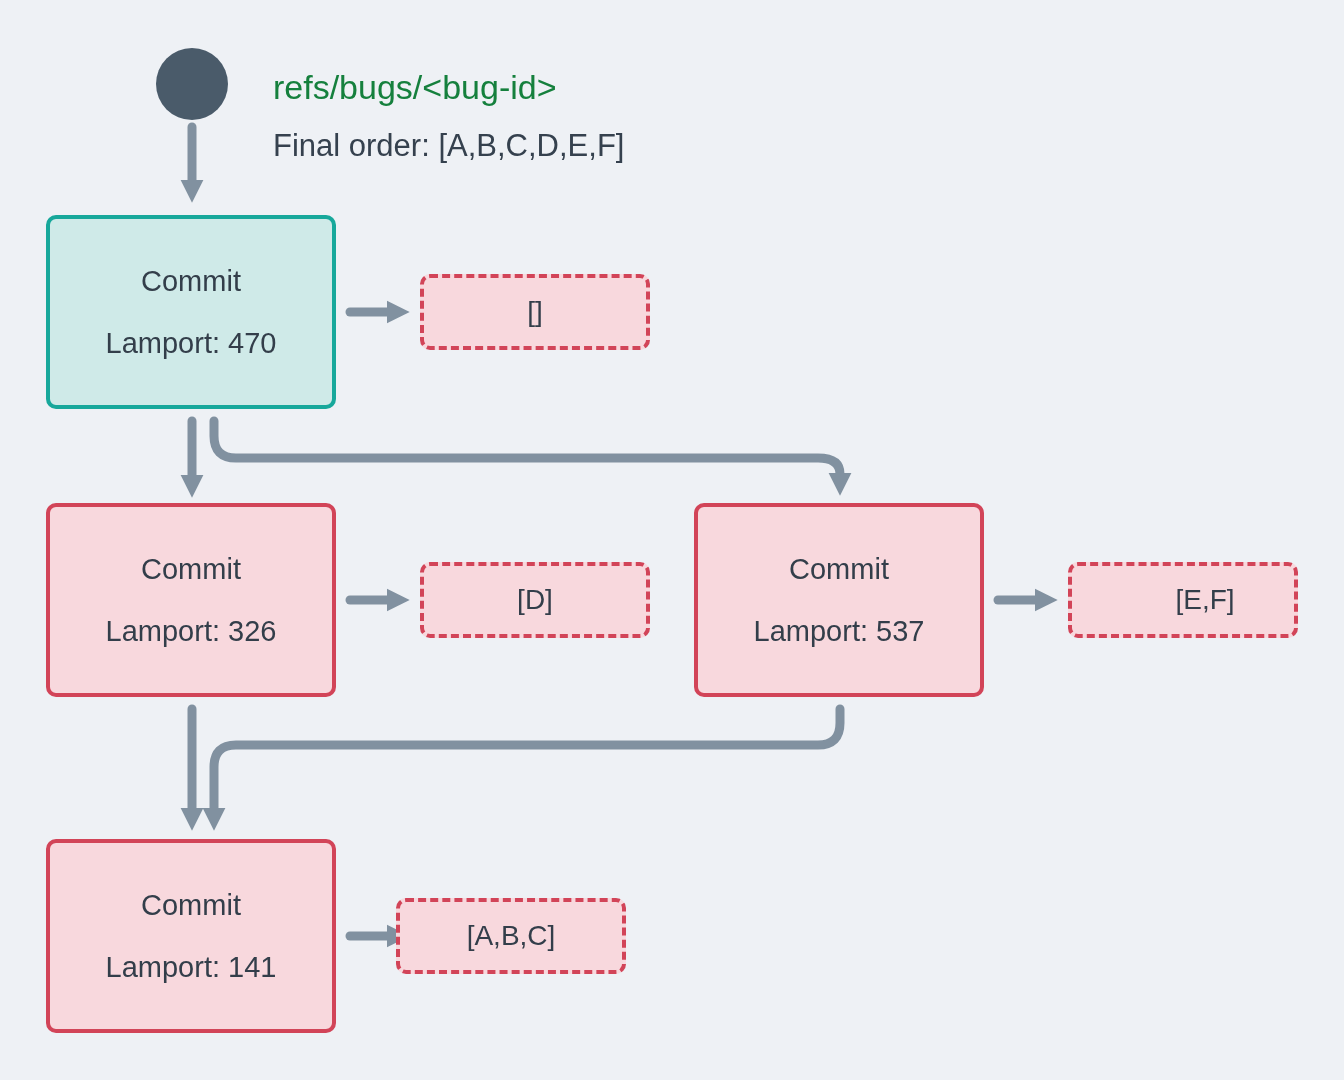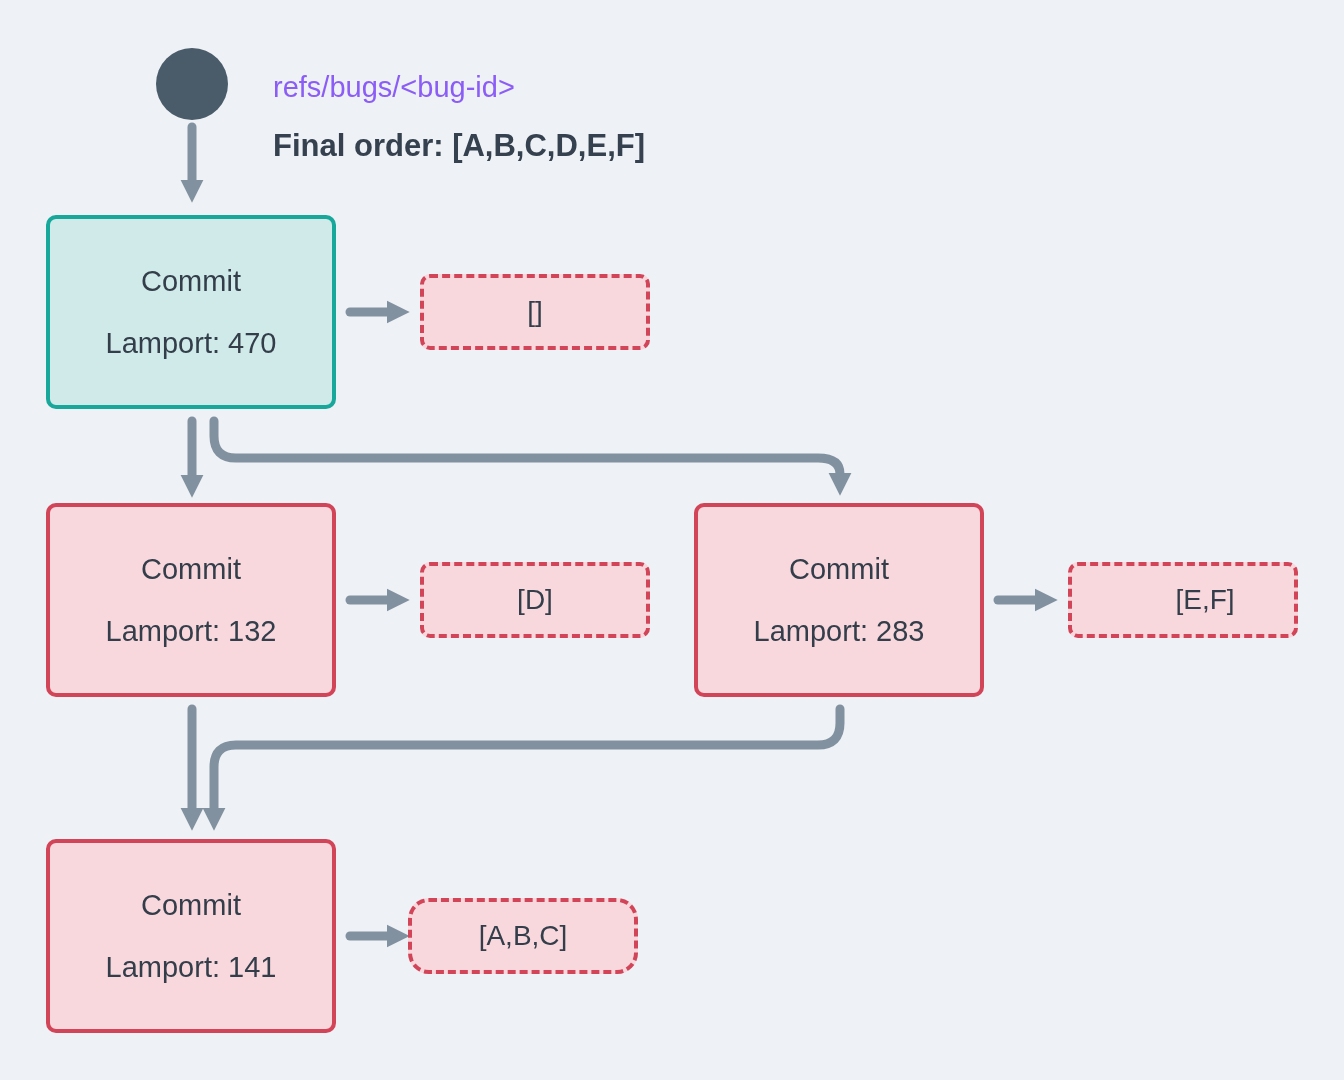--- a/index.html
+++ b/index.html
@@ -25,32 +25,32 @@
   .ref-dot {
     position: absolute;
     left: 156px; top: 48px;
     width: 72px; height: 72px;
     border-radius: 50%;
     background: #4a5b6a;
   }
   .ref-label {
     position: absolute;
     left: 273px; top: 70px;
-    font-size: 29px;
+    font-size: 34px;
     line-height: 34px;
     font-weight: 400;
-    color: #8b5cf6;
+    color: #15803d;
     white-space: pre;
   }
   .final-order-label {
     position: absolute;
     left: 273px; top: 128px;
     font-size: 31px;
     line-height: 36px;
-    font-weight: 700;
+    font-weight: 400;
     color: #35414e;
     white-space: pre;
   }
   .commit {
     position: absolute;
     width: 290px; height: 194px;
     box-sizing: border-box;
     border: 4px solid;
     border-radius: 10px;
     display: flex;
@@ -117,35 +117,35 @@
   <div class="commit commit--merged" style="left:46px; top:215px;">
     <div>Commit</div>
     <div>Lamport: 470</div>
   </div>
   <div class="payload" style="left:420px; top:274px;">
     <span>[]</span>
   </div>
 
   <div class="commit commit--pending" style="left:46px; top:503px;">
     <div>Commit</div>
-    <div>Lamport: 132</div>
+    <div>Lamport: 326</div>
   </div>
   <div class="payload" style="left:420px; top:562px;">
     <span>[D]</span>
   </div>
 
   <div class="commit commit--pending" style="left:694px; top:503px;">
     <div>Commit</div>
-    <div>Lamport: 283</div>
+    <div>Lamport: 537</div>
   </div>
   <div class="payload" style="left:1068px; top:562px;padding-left:44px;">
     <span>[E,F]</span>
   </div>
 
   <div class="commit commit--pending" style="left:46px; top:839px;">
     <div>Commit</div>
     <div>Lamport: 141</div>
   </div>
-  <div class="payload" style="left:408px; top:898px;border-radius:21px;">
+  <div class="payload" style="left:396px; top:898px;">
     <span>[A,B,C]</span>
   </div>
 
 </div>
 
 </body></html>

